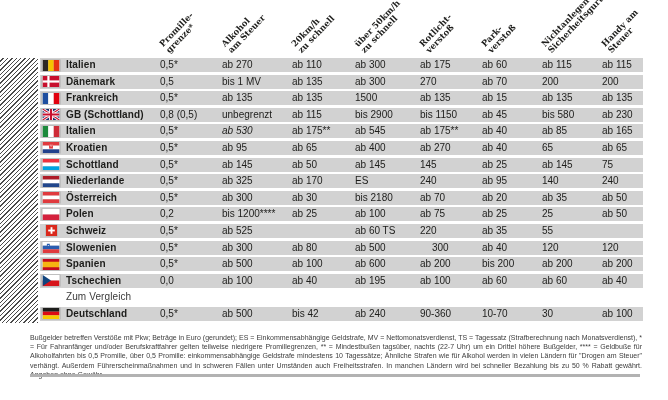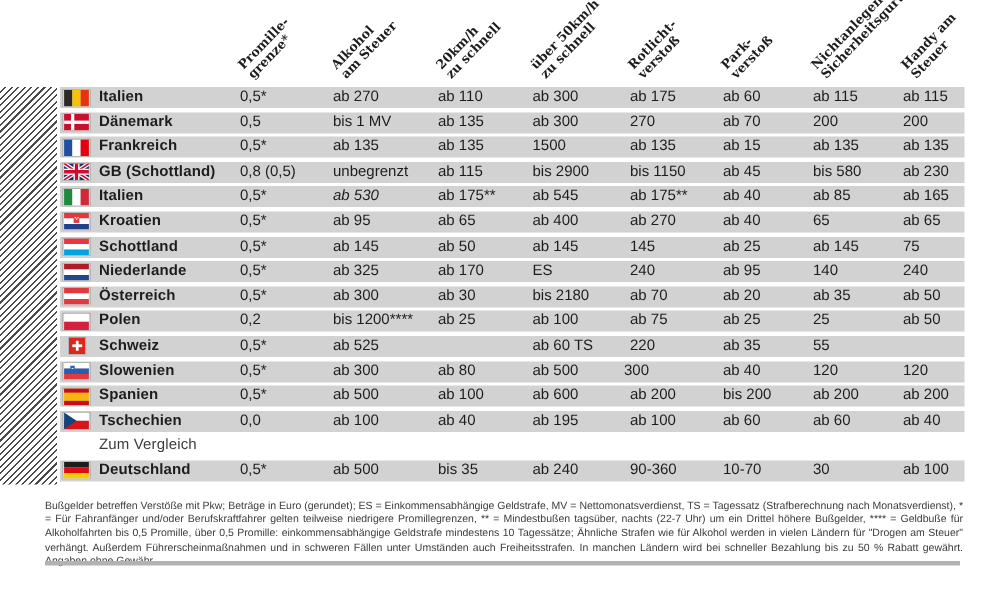--- a/index.html
+++ b/index.html
@@ -287,21 +287,21 @@
             <rect y="8" width="18" height="4" fill="#e03a3e"></rect>
             <path d="M4.5,2 h3.2 v3 l-1.6,1.4 -1.6,-1.4 z" fill="#2a5db0"></path>
             <path d="M5.1,4.4 l1,-1 1,1 z" fill="#fff"></path>
           </svg>
         </span>
         <span class="country">Slowenien</span>
         <span class="cell" style="left: 120px;">0,5*</span>
         <span class="cell" style="left: 182px;">ab 300</span>
         <span class="cell" style="left: 252px;">ab 80</span>
         <span class="cell" style="left: 315px;">ab 500</span>
-        <span class="cell" style="left: 376px;">300</span>
+        <span class="cell" style="left: 392px;">300</span>
         <span class="cell" style="left: 442px;">ab 40</span>
         <span class="cell" style="left: 502px;">120</span>
         <span class="cell" style="left: 562px;">120</span>
       </div>
       <div class="row">
         <span class="flag">
           <svg width="18" height="11" viewBox="0 0 18 12">
             <rect width="18" height="12" fill="#f6b511"></rect>
             <rect width="18" height="3" fill="#c60b1e"></rect>
             <rect y="9" width="18" height="3" fill="#c60b1e"></rect>
@@ -342,21 +342,21 @@
         <span class="flag">
           <svg width="18" height="11" viewBox="0 0 18 12">
             <rect width="18" height="4" fill="#1d1d1b"></rect>
             <rect y="4" width="18" height="4" fill="#dd0b15"></rect>
             <rect y="8" width="18" height="4" fill="#f8ca00"></rect>
           </svg>
         </span>
         <span class="country">Deutschland</span>
         <span class="cell" style="left: 120px;">0,5*</span>
         <span class="cell" style="left: 182px;">ab 500</span>
-        <span class="cell" style="left: 252px;">bis 35</span>
+        <span class="cell" style="left: 252px;">bis 42</span>
         <span class="cell" style="left: 315px;">ab 240</span>
         <span class="cell" style="left: 380px;">90-360</span>
         <span class="cell" style="left: 442px;">10-70</span>
         <span class="cell" style="left: 502px;">30</span>
         <span class="cell" style="left: 562px;">ab 100</span>
       </div>
     </div>
   <div class="footnote">Bußgelder betreffen Verstöße mit Pkw; Beträge in Euro (gerundet); ES = Einkommensabhängige Geldstrafe, MV = Nettomonatsverdienst, TS = Tagessatz (Strafberechnung nach Monatsverdienst), * = Für Fahranfänger und/oder Berufskraftfahrer gelten teilweise niedrigere Promillegrenzen, ** = Mindestbußen tagsüber, nachts (22-7 Uhr) um ein Drittel höhere Bußgelder, **** = Geldbuße für Alkoholfahrten bis 0,5 Promille, über 0,5 Promille: einkommensabhängige Geldstrafe mindestens 10 Tagessätze; Ähnliche Strafen wie für Alkohol werden in vielen Ländern für "Drogen am Steuer" verhängt. Außerdem Führerscheinmaßnahmen und in schweren Fällen unter Umständen auch Freiheitsstrafen. In manchen Ländern wird bei schneller Bezahlung bis zu 50 % Rabatt gewährt. Angaben ohne Gewähr.</div>
   <div class="divider"></div>
 </div>

